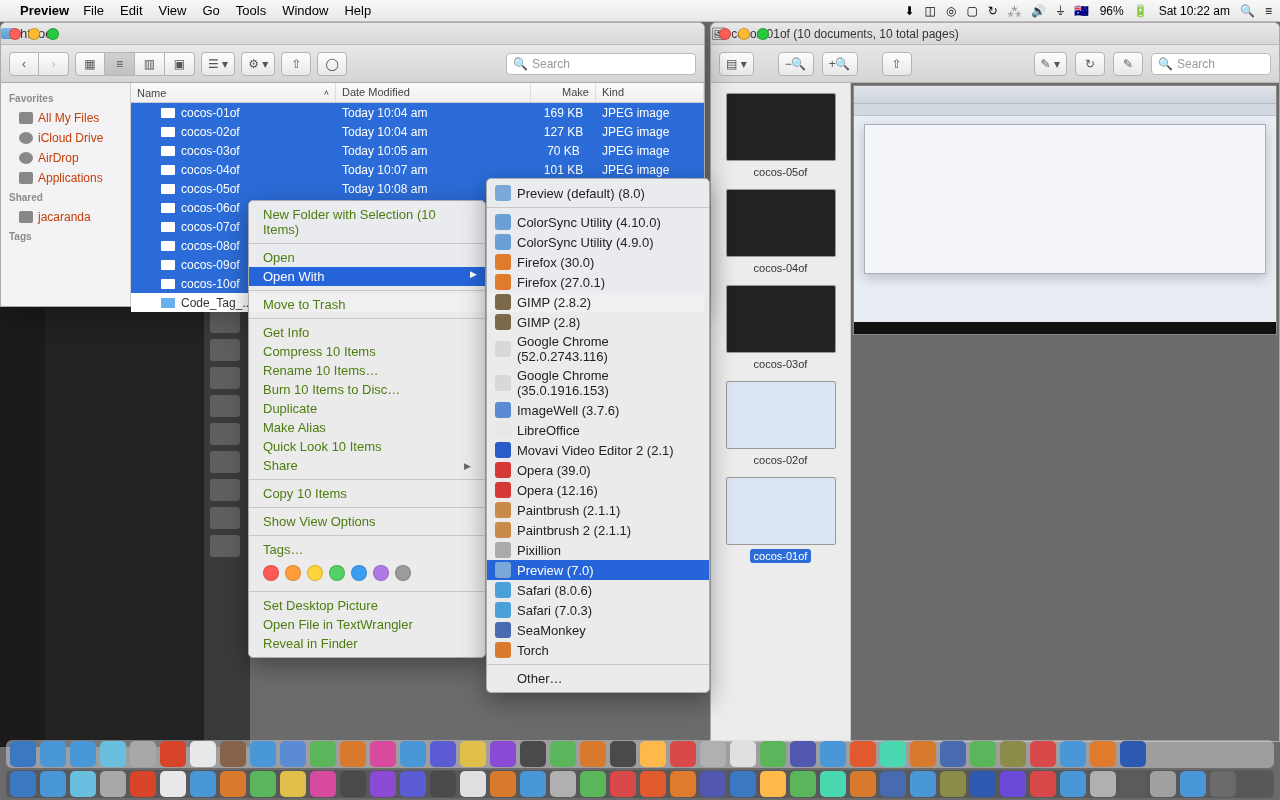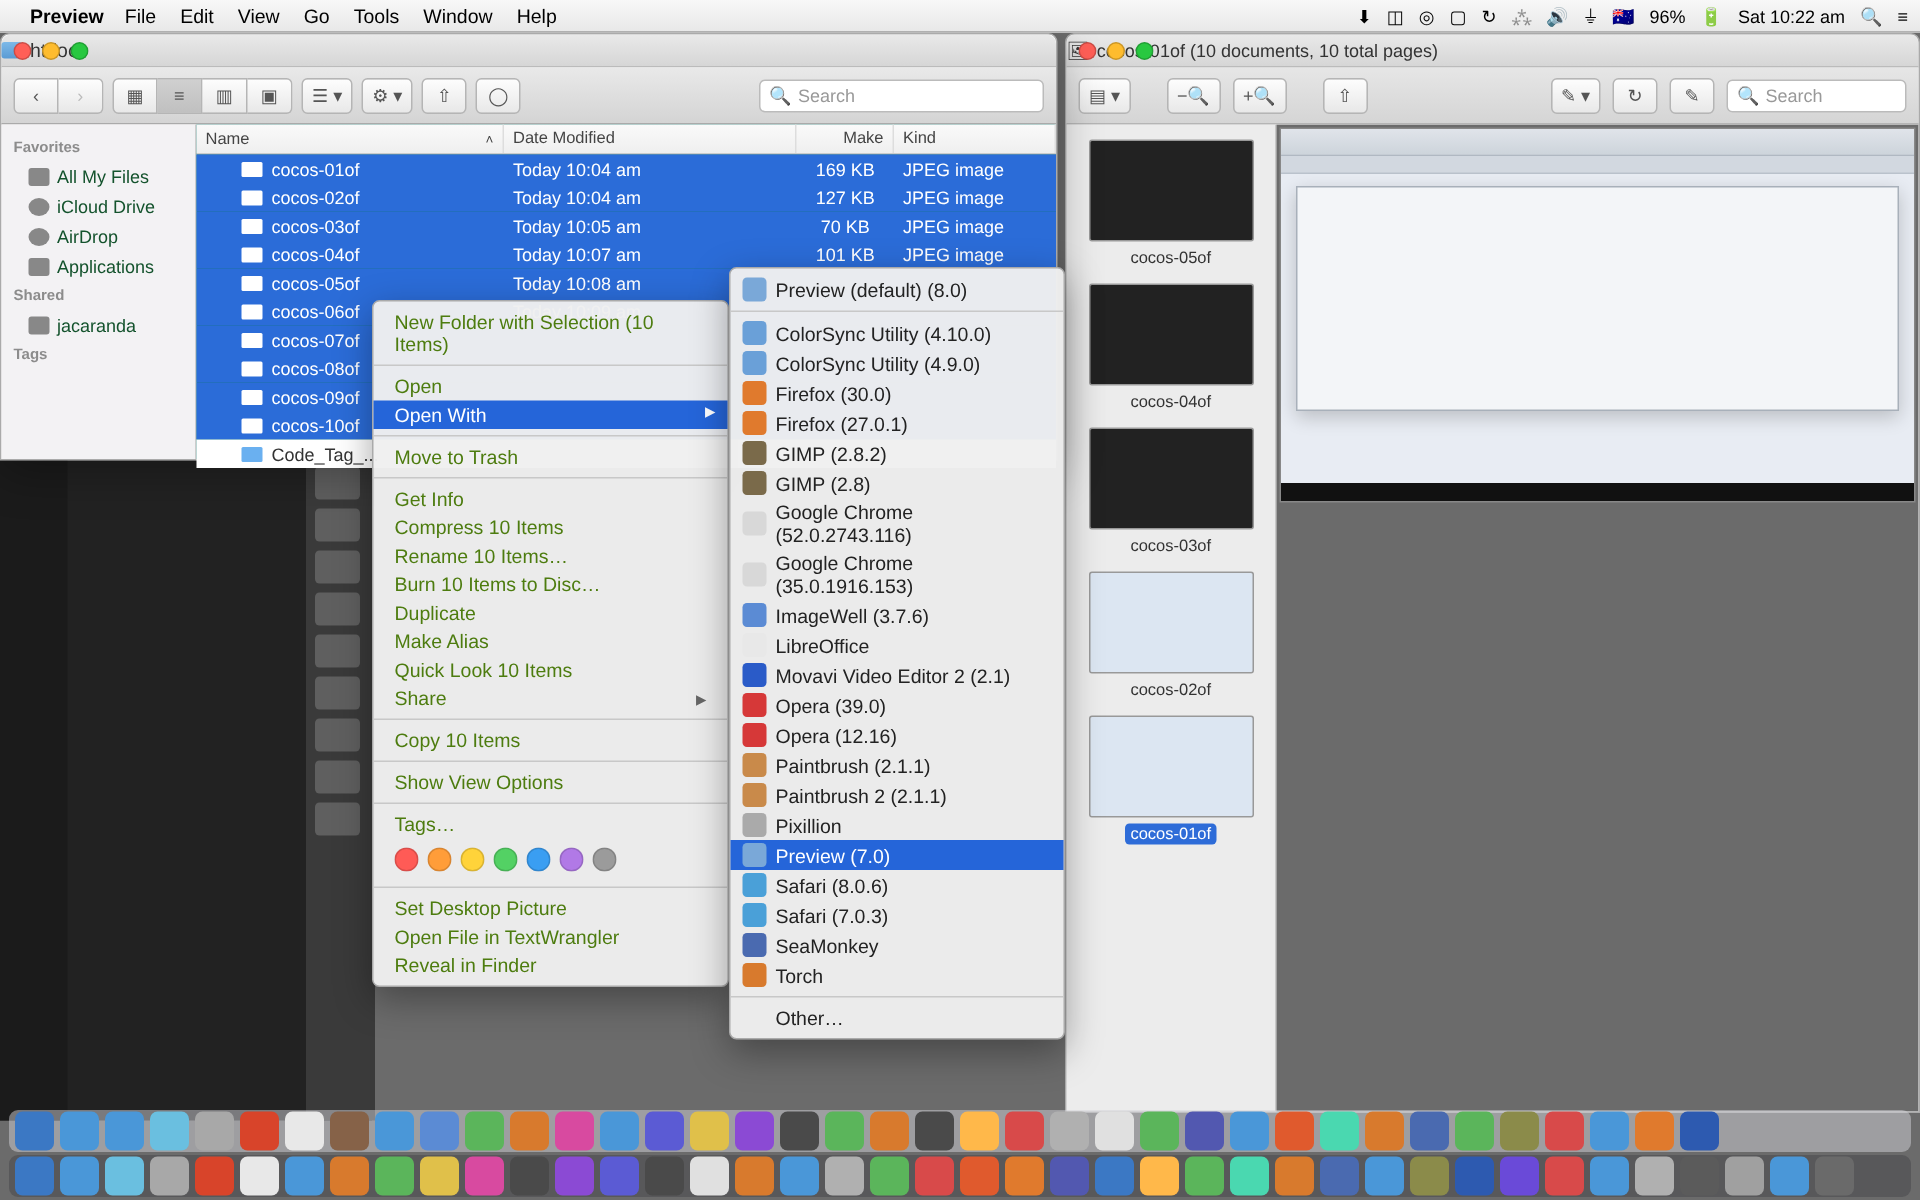--- a/index.html
+++ b/index.html
@@ -25,24 +25,24 @@
 .toolbar { height: 38px; background: linear-gradient(#e9e9e9,#d4d4d4); border-bottom: 1px solid #aaa; display: flex; align-items: center; padding: 0 8px; gap: 6px; }
 .tbtn { height: 24px; min-width: 30px; background: linear-gradient(#fdfdfd,#e8e8e8); border: 1px solid #b5b5b5; border-radius: 4px; display: inline-flex; align-items: center; justify-content: center; font-size: 12px; padding: 0 6px; color: #555; }
 .tbtn-group { display: flex; } .tbtn-group .tbtn:not(:first-child){border-left:none;border-radius:0 4px 4px 0}.tbtn-group .tbtn:not(:last-child){border-radius:4px 0 0 4px}
 .tbtn-group .tbtn:first-child{border-radius:4px 0 0 4px}.tbtn-group .tbtn:last-child{border-radius:0 4px 4px 0}
 .tbtn-group4 .tbtn { border-radius: 0; border-left: none; } .tbtn-group4 .tbtn:first-child{border-left:1px solid #b5b5b5;border-radius:4px 0 0 4px}.tbtn-group4 .tbtn:last-child{border-radius:0 4px 4px 0}
 .search { flex: 1; max-width: 190px; margin-left: auto; height: 22px; border: 1px solid #bbb; border-radius: 4px; background: #fff; display: flex; align-items: center; padding: 0 6px; color: #999; font-size: 12px; gap: 4px; }
 
 .finder-body { display: flex; height: calc(100% - 60px); }
 .sidebar { width: 130px; background: #f3f2f4; border-right: 1px solid #ccc; padding: 6px 0; font-size: 12px; }
 .sb-title { color: #8c8c8c; font-size: 10px; font-weight: 600; padding: 4px 8px; }
-.sb-item { padding: 3px 10px 3px 18px; color: #14532d; display: flex; align-items: center; gap: 5px; }
+.sb-item { padding: 3px 10px 3px 18px; color: #c2410c; display: flex; align-items: center; gap: 5px; }
 .sb-ico { width: 14px; height: 12px; background: #888; border-radius: 2px; display: inline-block; flex-shrink: 0; }
 
-.filelist { flex: 1; background: #0f766e; position: relative; }
+.filelist { flex: 1; background: #14532d; position: relative; }
 .fl-header { height: 20px; background: linear-gradient(#fafafa,#efefef); border-bottom: 1px solid #ccc; display: flex; font-size: 11px; color: #444; }
 .fl-header > div { padding: 3px 6px; border-right: 1px solid #ddd; }
 .fl-name { width: 205px; display: flex; align-items: center; } .fl-name .arrow{margin-left:auto;font-size:9px;}
 .fl-date { width: 195px; } .fl-size { width: 65px; text-align: right; } .fl-kind { flex: 1; }
 .fl-row { display: flex; height: 19px; align-items: center; font-size: 12px; color: #fff; background: #2b6cd8; }
 .fl-row > div { padding: 0 6px; }
 .fl-row .fl-name { display: flex; align-items: center; gap: 6px; padding-left: 30px; }
 .fl-row .fl-size { text-align: center; }
 .file-ico { width: 14px; height: 10px; background: #fff; border-radius: 1px; display: inline-block; }
 .fl-row.last { background: #fff; color: #333; }

